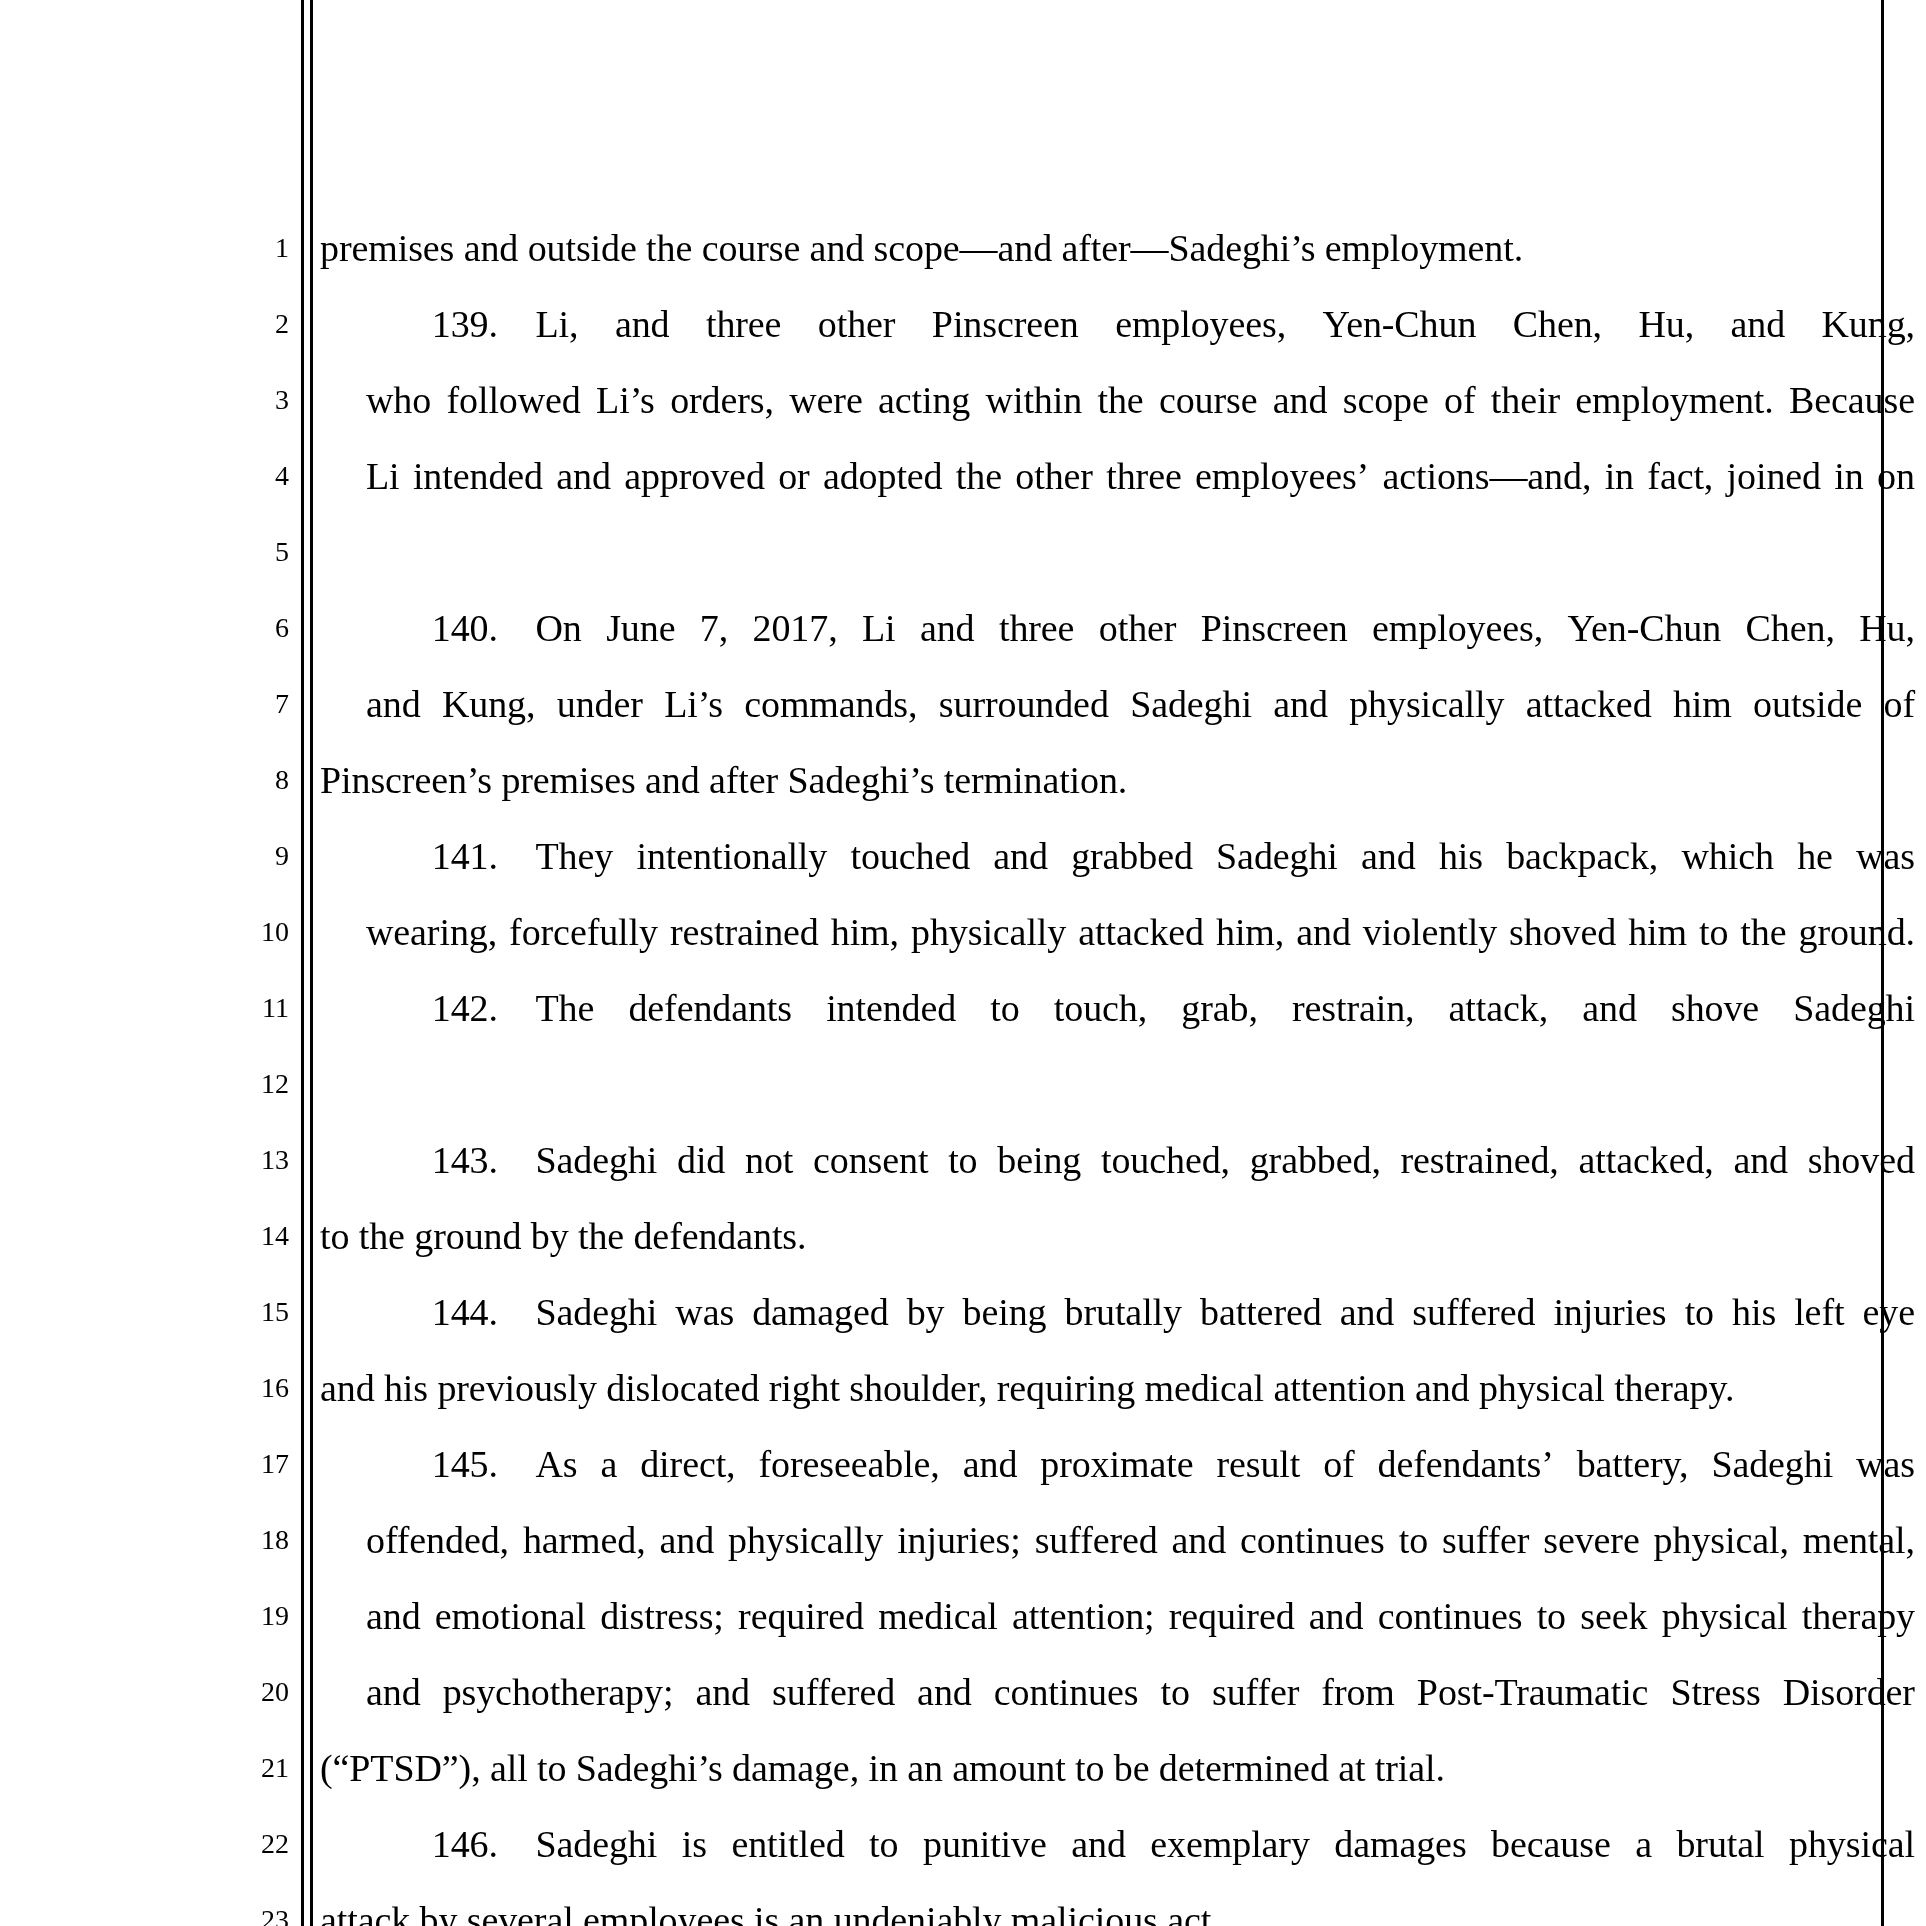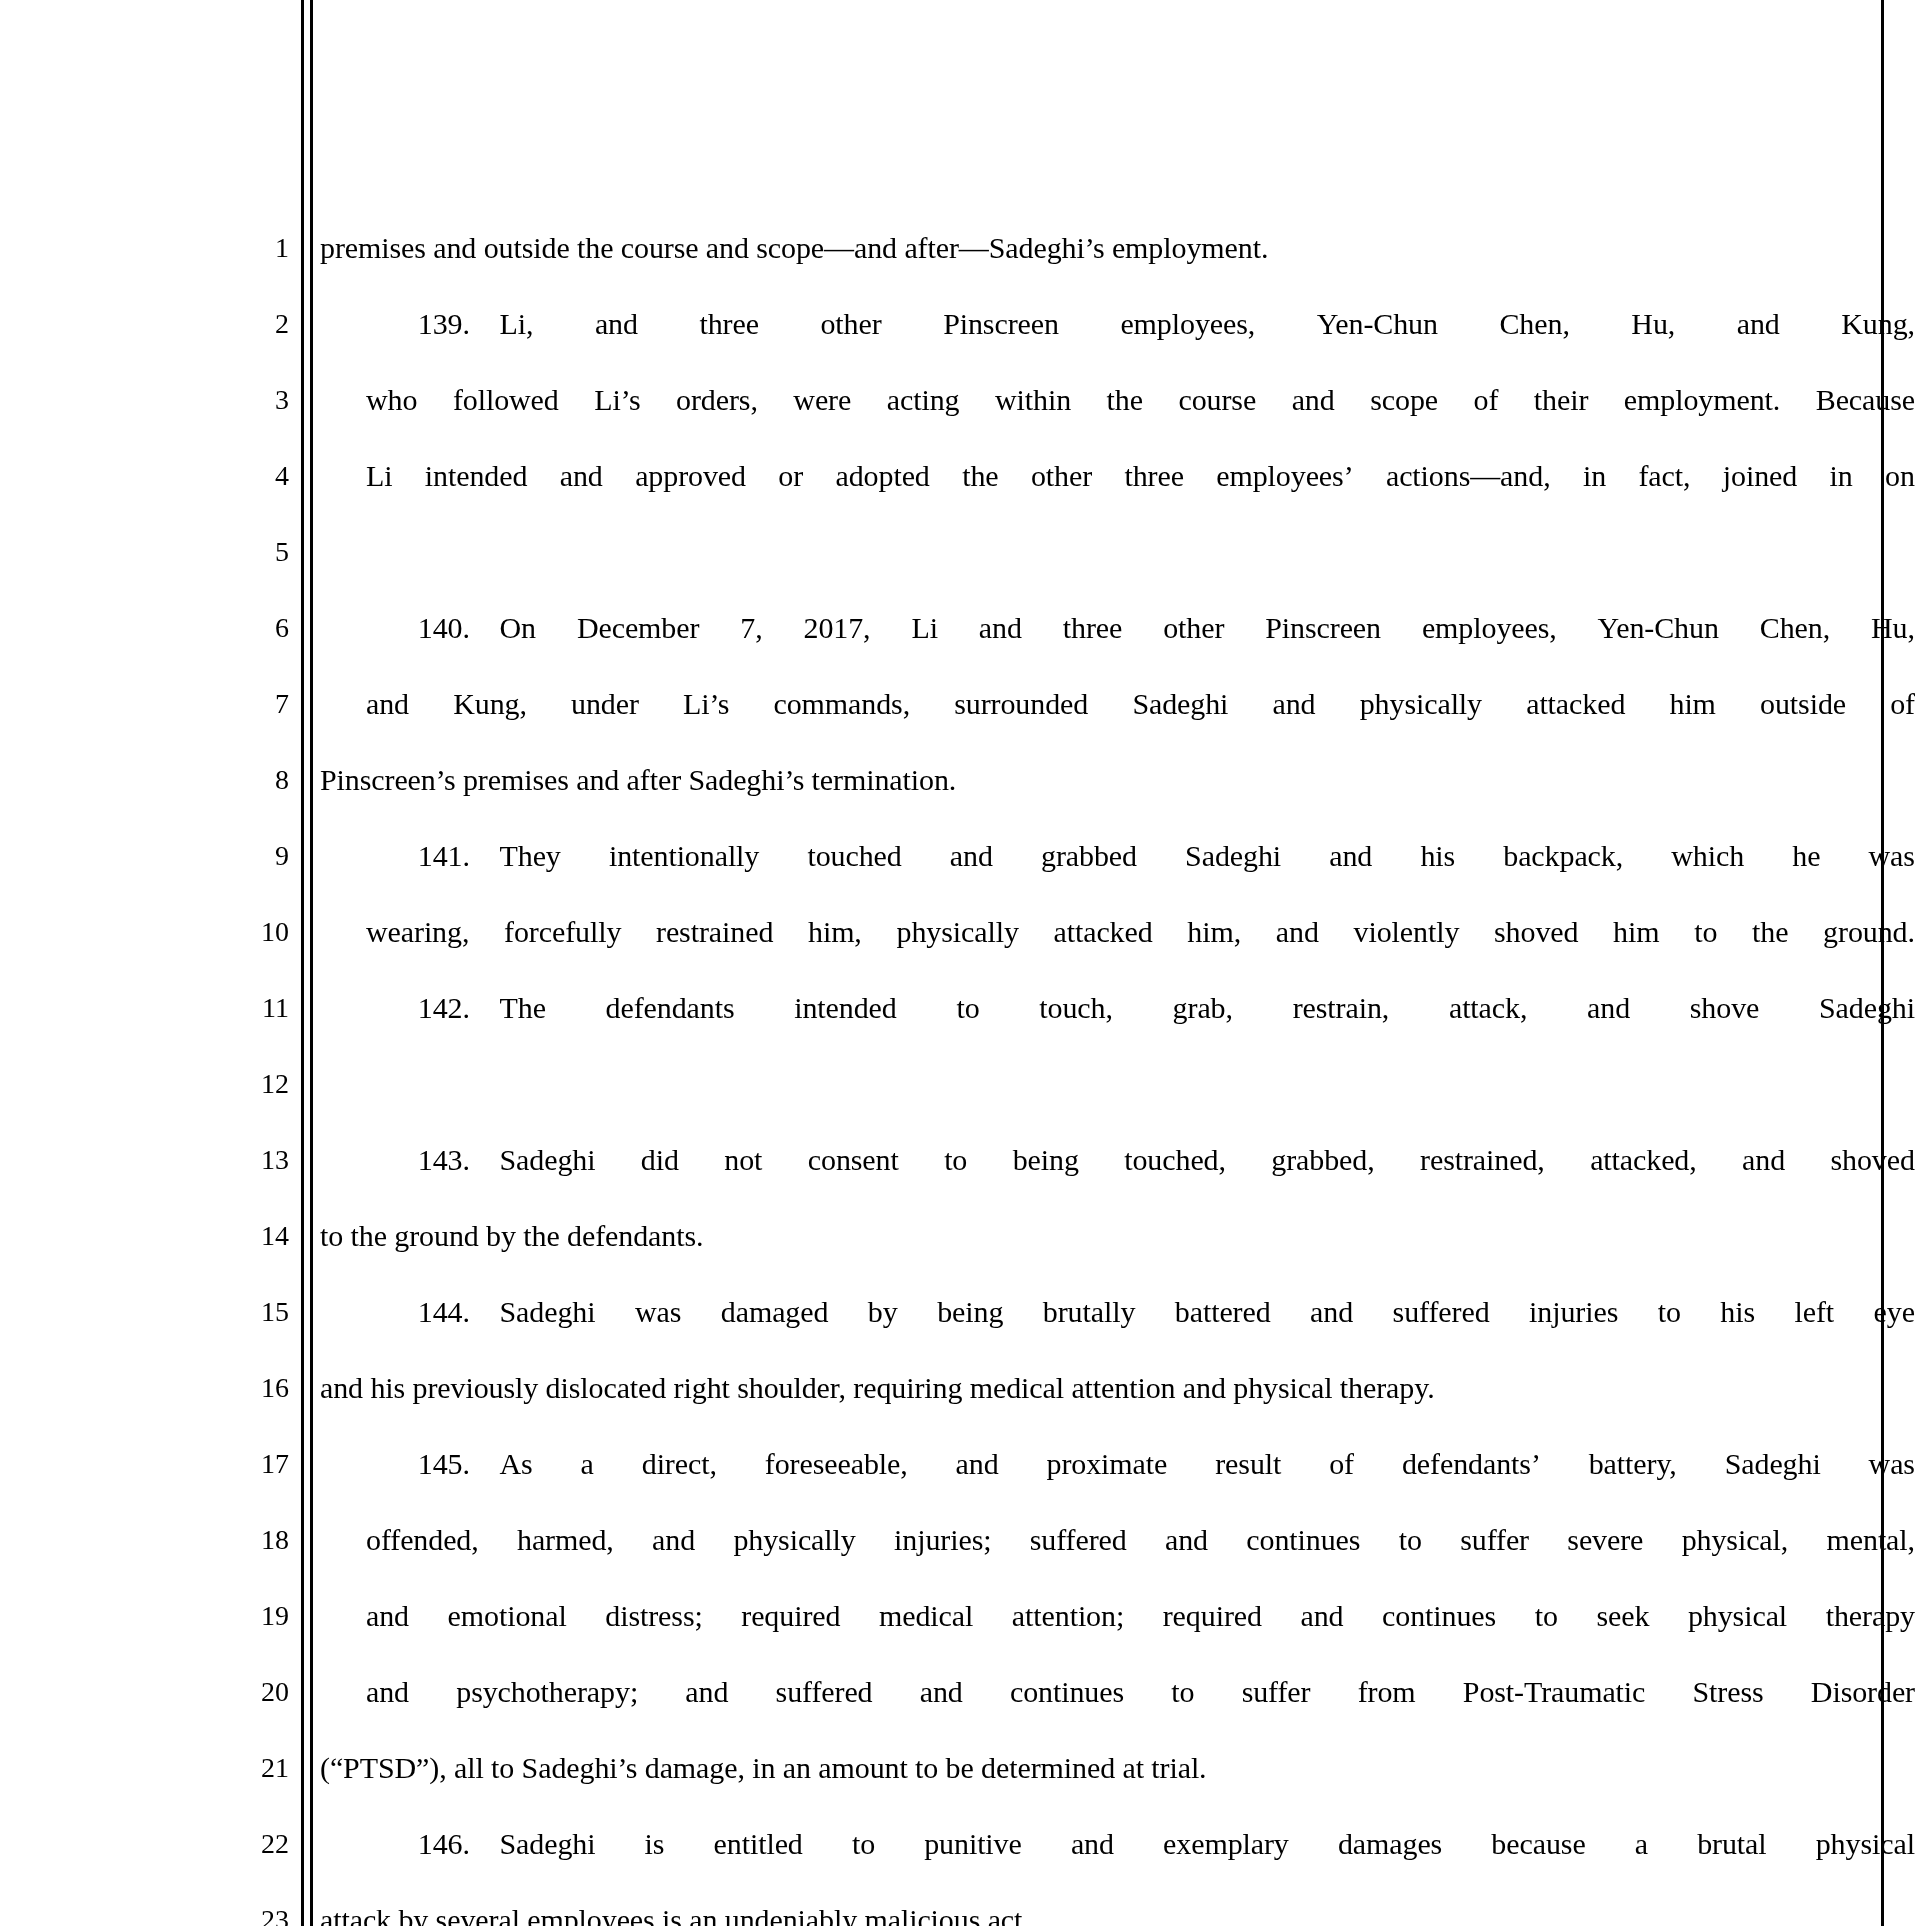--- a/index.html
+++ b/index.html
@@ -57,21 +57,21 @@
     font-size: 28px;
     line-height: 42px;
     top: 10.8px;
     font-family: "Liberation Serif", "DejaVu Serif", serif;
   }
   .line-text {
     position: absolute;
     left: 320px;
     width: 1549px;
     top: 11.6px;
-    font-size: 30px;
+    font-size: 38px;
     line-height: 40px;
     letter-spacing: -0.1px;
     white-space: nowrap;
     font-family: "Liberation Serif", "DejaVu Serif", serif;
   }
   
   .line-text.justify {
     display: flex;
     justify-content: space-between;
     white-space: normal;
@@ -150,21 +150,21 @@
           <span>on</span>
         </div>
       </div>
       <div class="line-row">
         <div class="line-num">5</div>
       </div>
       <div class="line-row">
         <div class="line-num">6</div>
         <div class="line-text justify">
           <span>&nbsp;&nbsp;&nbsp;&nbsp;&nbsp;&nbsp;&nbsp;140.&nbsp;&nbsp;&nbsp;&nbsp;On</span>
-          <span>December</span>
+          <span>June</span>
           <span>7,</span>
           <span>2017,</span>
           <span>Li</span>
           <span>and</span>
           <span>three</span>
           <span>other</span>
           <span>Pinscreen</span>
           <span>employees,</span>
           <span>Yen-Chun</span>
           <span>Chen,</span>

